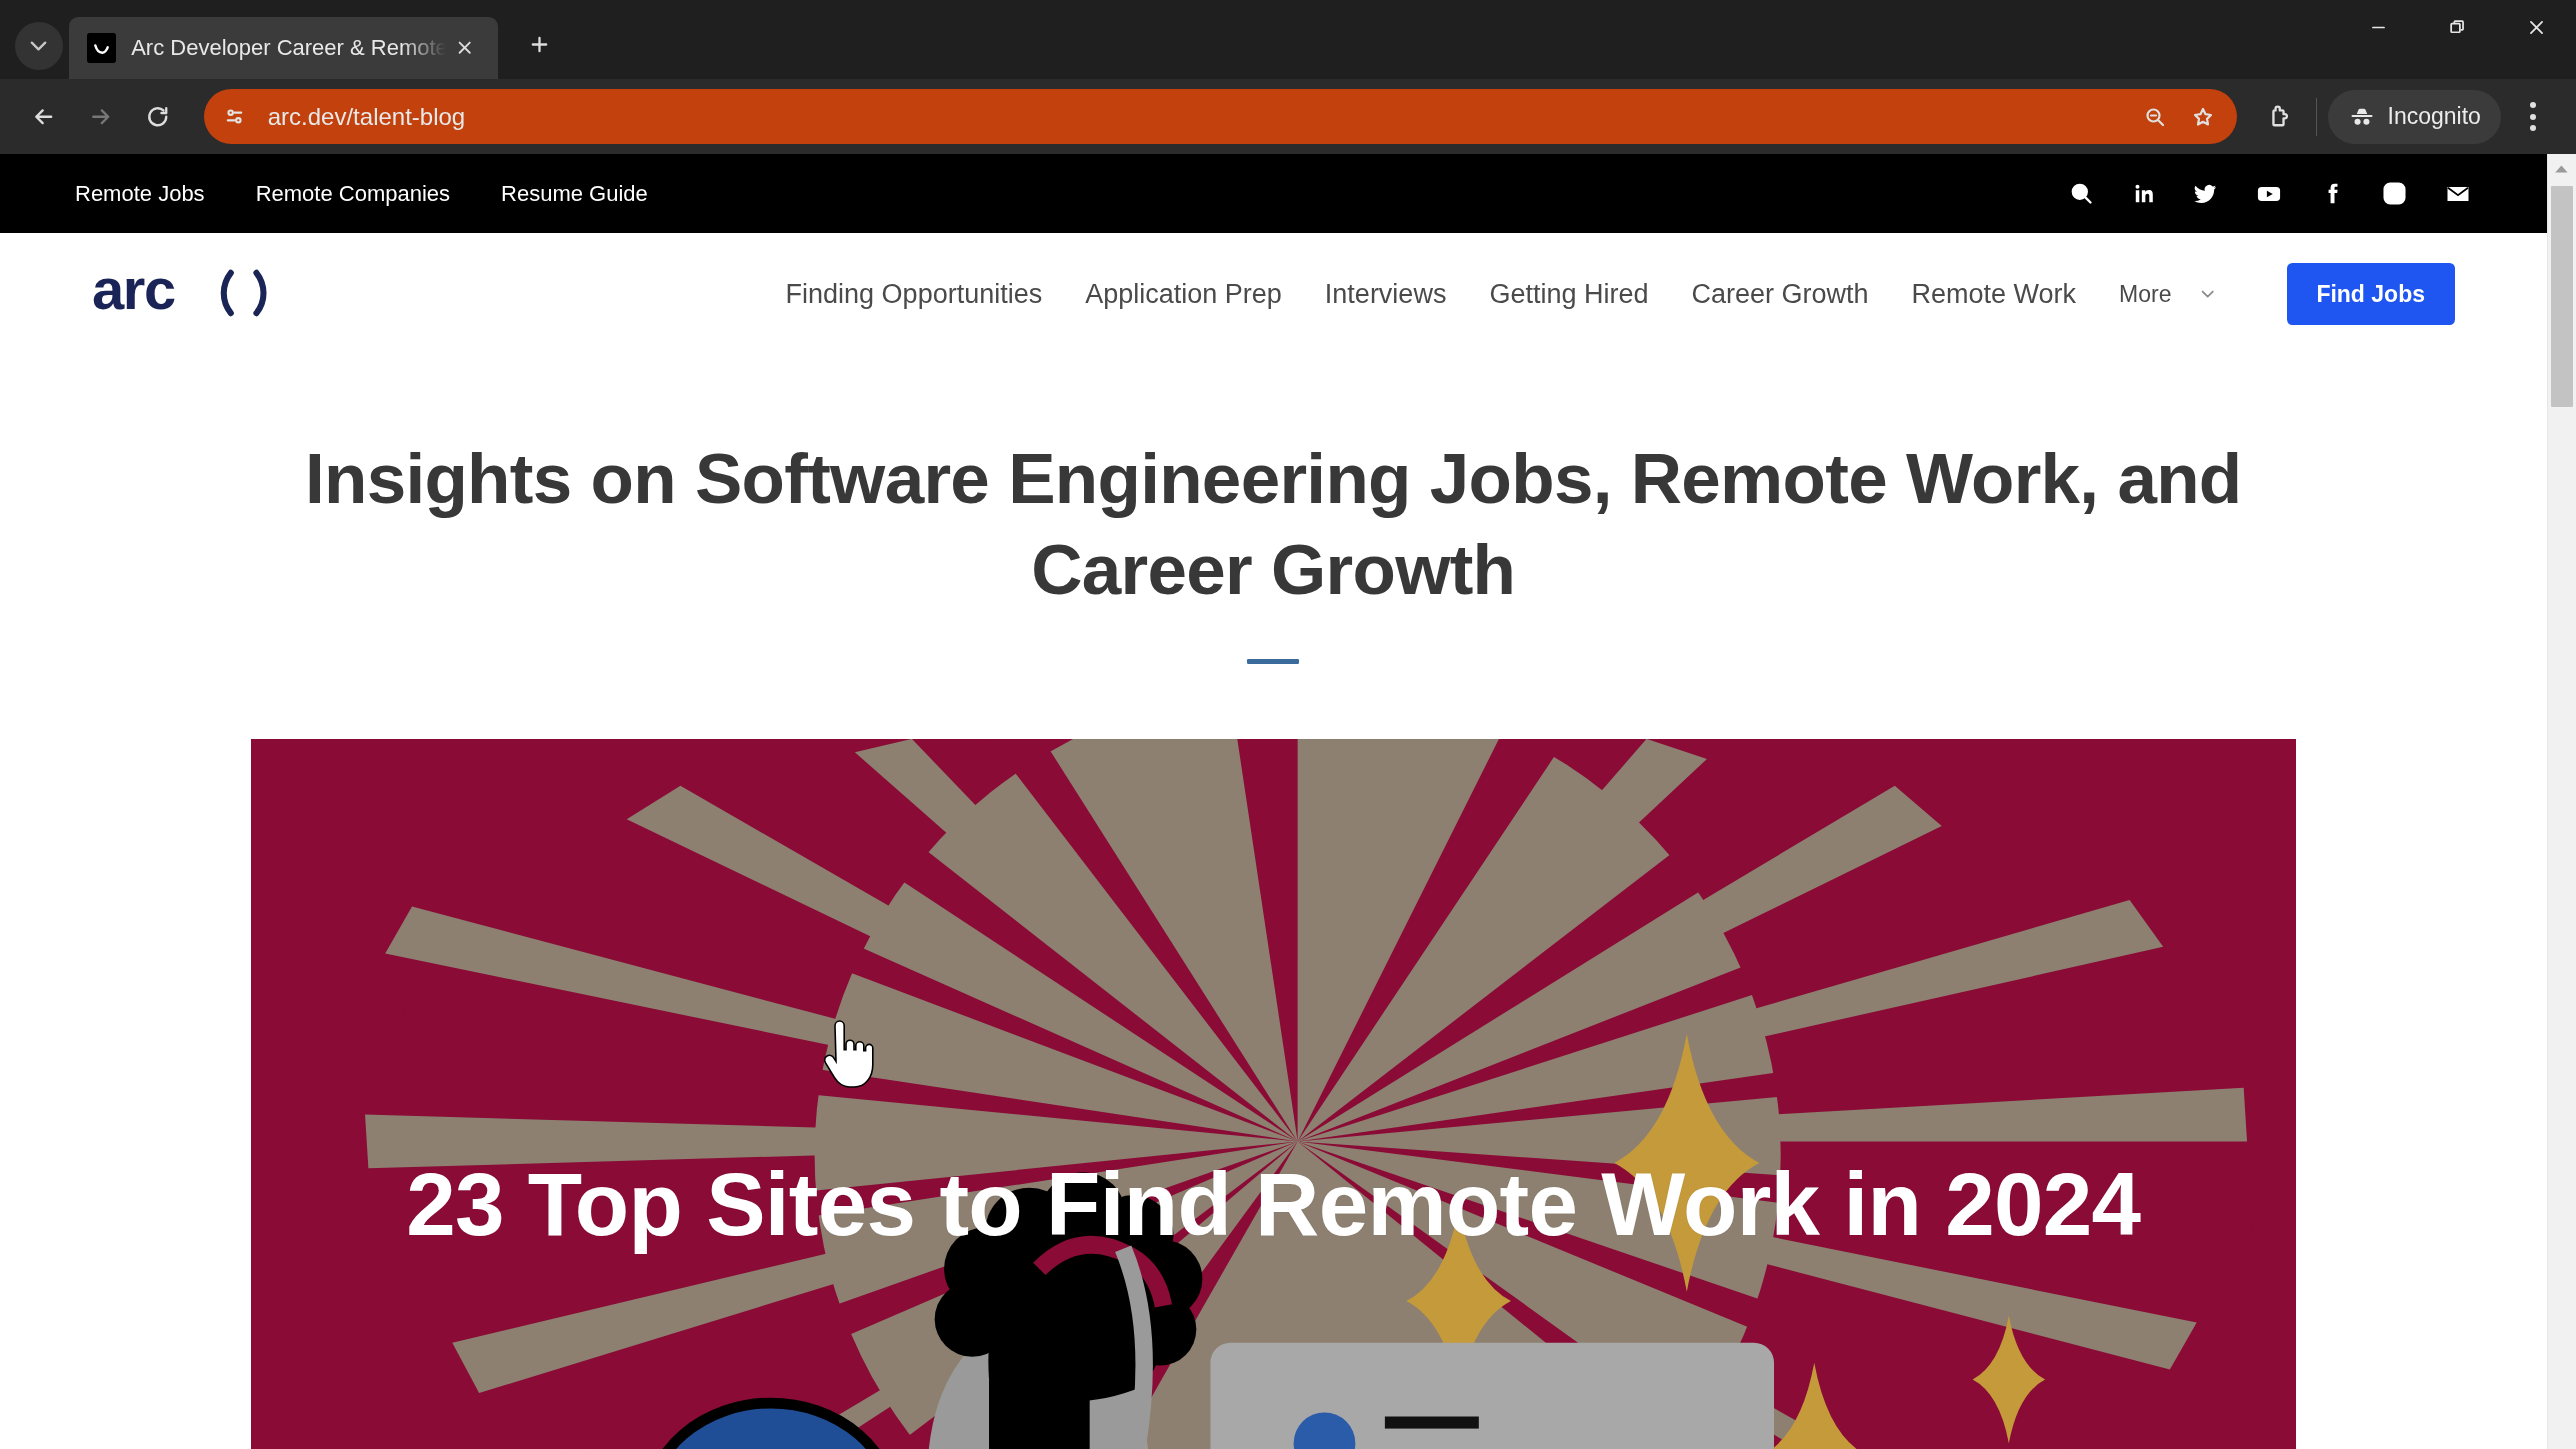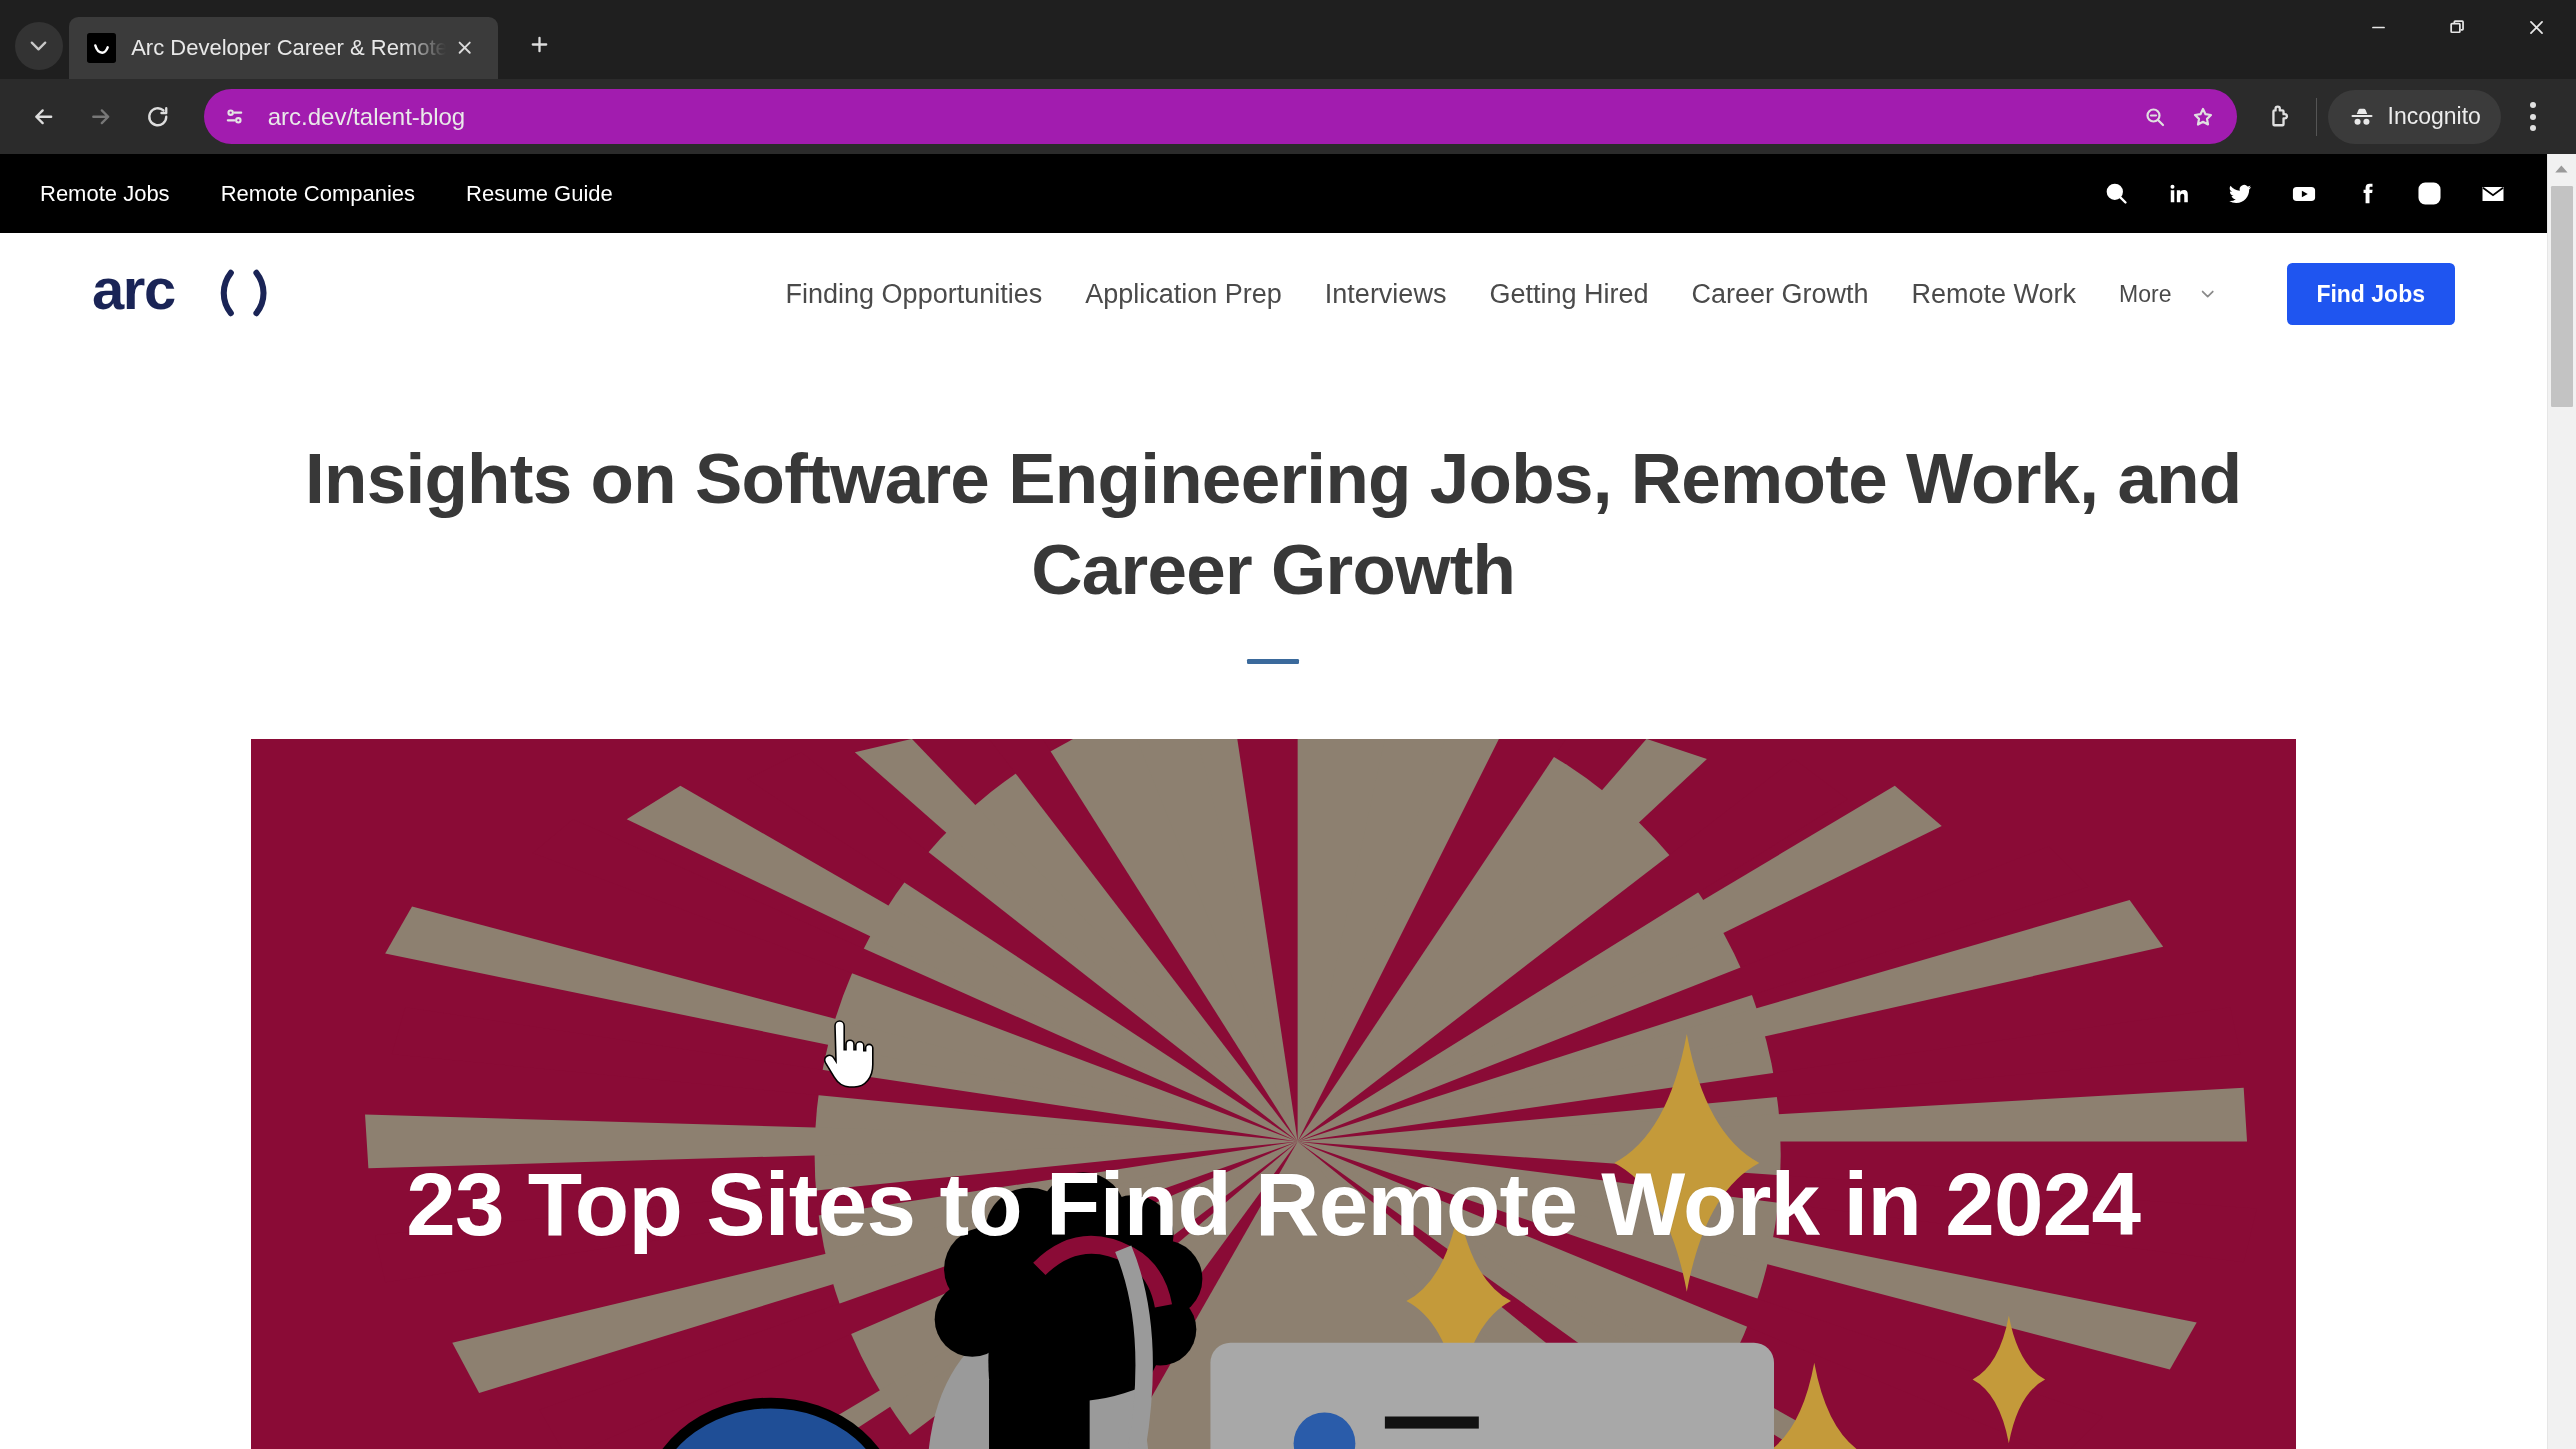--- a/index.html
+++ b/index.html
@@ -64,21 +64,21 @@
     padding: 0 17.4px; flex: 0 0 auto;
   }
   .navbtn {
     width: 52px; height: 52px; border-radius: 26px; margin-right: 5.4px;
     display: flex; align-items: center; justify-content: center; cursor: pointer; flex: 0 0 auto;
   }
   .navbtn svg { width: 25.5px; height: 25.5px; fill: none; stroke: #dddddd; stroke-width: 2.2; }
   .navbtn.disabled svg { stroke: #777777; }
 
   .omnibox {
-    flex: 1 1 auto; height: 55px; background: #a21caf; border-radius: 27.5px;
+    flex: 1 1 auto; height: 55px; background: #c2410c; border-radius: 27.5px;
     display: flex; align-items: center; margin: 0 12px 0 14.8px; padding: 0 12px 0 9.4px;
     cursor: text;
   }
   .omni-siteicon {
     width: 42px; height: 42px; border-radius: 21px; flex: 0 0 auto;
     display: flex; align-items: center; justify-content: center;
   }
   .omni-siteicon svg { width: 23px; height: 23px; stroke: #e4e4e4; fill: none; stroke-width: 2.2; }
   .omni-url { color: #e9e9e9; font-size: 24px; margin-left: 12px; white-space: nowrap; }
   .omni-actions { margin-left: auto; display: flex; align-items: center; }
@@ -104,21 +104,21 @@
     align-items: center; justify-content: center; gap: 5.4px; cursor: pointer; margin-left: 6.7px; flex: 0 0 auto; }
   .menu-dots span { width: 6px; height: 6px; border-radius: 3.4px; background: #e0e0e0; }
 
   
   .viewport { flex: 1 1 auto; position: relative; background: #fff; overflow: hidden; display: flex; }
   .page { flex: 1 1 auto; position: relative; overflow: hidden; }
 
   
   .site-topbar {
     height: 79px; background: #000000; display: flex; align-items: center;
-    padding: 0 40px;
+    padding: 0 75px;
   }
   .topbar-links { display: flex; align-items: center; gap: 51px; }
   .topbar-link { color: #ffffff; font-size: 22px; cursor: pointer; white-space: nowrap; }
   .topbar-social { margin-left: auto; display: flex; align-items: center; gap: 36px; }
   .topbar-social .sicon { cursor: pointer; display: flex; align-items: center; justify-content: center; }
   .topbar-social svg { fill: #ffffff; }
 
   
   .site-header {
     height: 122px; background: #ffffff; display: flex; align-items: center;

